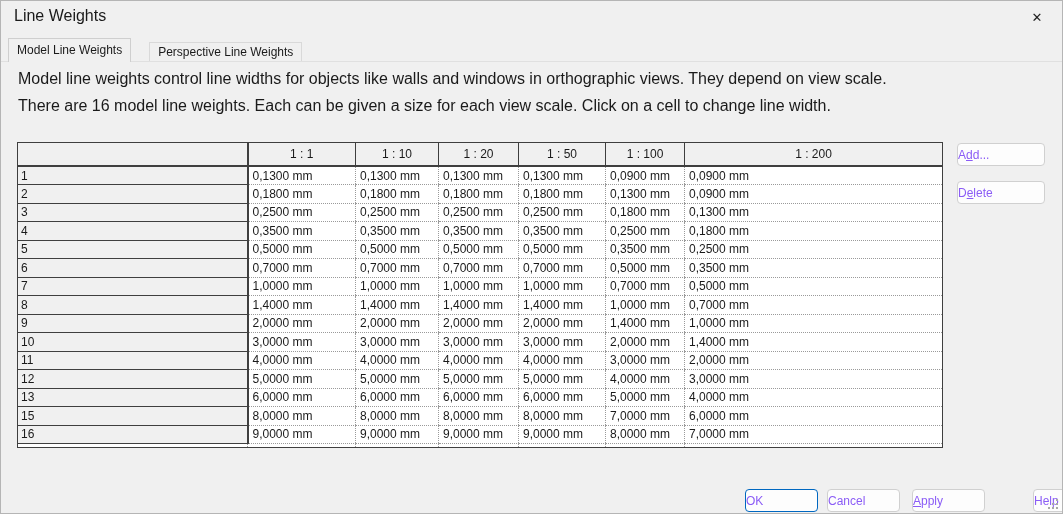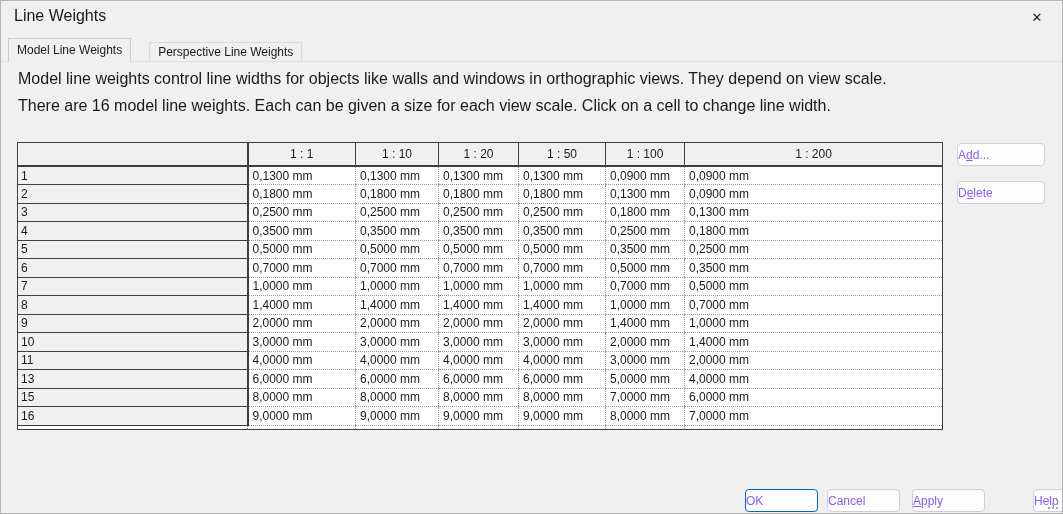--- a/index.html
+++ b/index.html
@@ -210,20 +210,29 @@
         <tr>
           <th class="rowhdr">11</th>
           <td>4,0000 mm</td>
           <td>4,0000 mm</td>
           <td>4,0000 mm</td>
           <td>4,0000 mm</td>
           <td>3,0000 mm</td>
           <td>2,0000 mm</td>
         </tr>
         <tr>
+          <th class="rowhdr">12</th>
+          <td>5,0000 mm</td>
+          <td>5,0000 mm</td>
+          <td>5,0000 mm</td>
+          <td>5,0000 mm</td>
+          <td>4,0000 mm</td>
+          <td>3,0000 mm</td>
+        </tr>
+        <tr>
           <th class="rowhdr">13</th>
           <td>6,0000 mm</td>
           <td>6,0000 mm</td>
           <td>6,0000 mm</td>
           <td>6,0000 mm</td>
           <td>5,0000 mm</td>
           <td>4,0000 mm</td>
         </tr>
         <tr>
           <th class="rowhdr">15</th>

